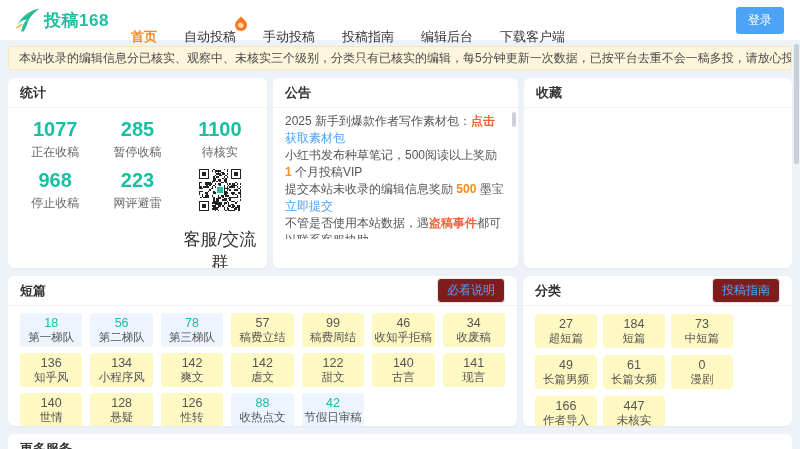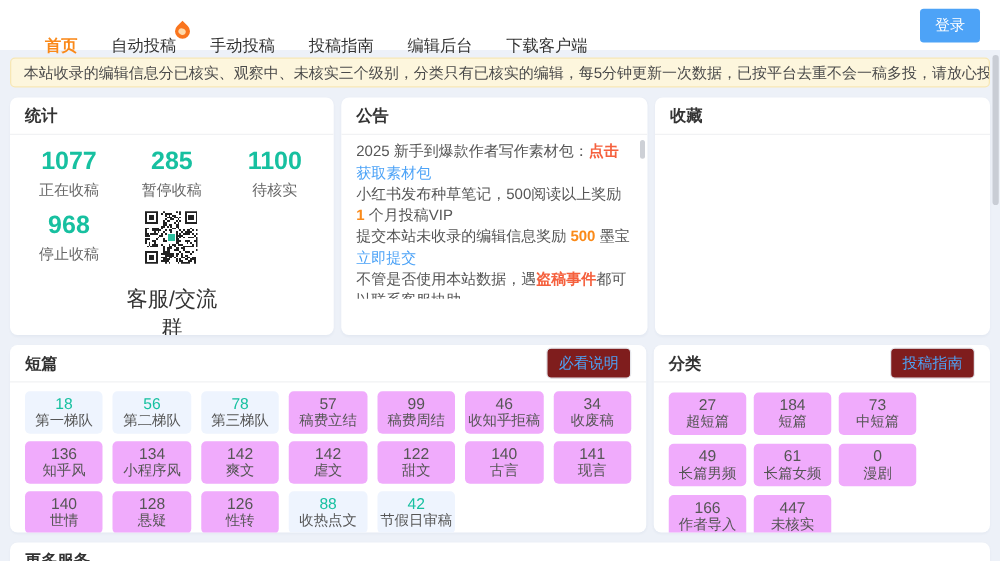--- a/index.html
+++ b/index.html
@@ -44,39 +44,53 @@
   
   .announce-body { padding:5px 12px; font-size:12px; color:#555; line-height:17px; overflow:hidden; height:131px; }
   .a-orange { color:#fa8a19; font-weight:bold; }
   .a-red { color:#f5603d; font-weight:bold; }
   .a-blue { color:#4da3f7; cursor:pointer; }
   .announce-scroll { position:absolute; right:2px; top:34px; width:4px; height:15px; background:#cdd0d6; border-radius:2px; }
 
   
   .tiles-7 { display:grid; grid-template-columns:repeat(7,1fr); gap:6px 8px; padding:7px 12px; }
   .tiles-3 { display:grid; grid-template-columns:repeat(3,62px); gap:7px 6px; padding:8px 12px; }
-  .tile { background:#f0abfc; border-radius:4px; height:34px; display:flex; flex-direction:column;
+  .tile { background:#fef9c3; border-radius:4px; height:34px; display:flex; flex-direction:column;
           align-items:center; justify-content:center; cursor:pointer; }
   .tile-value { font-size:12.5px; color:#555; line-height:14px; }
   .tile-label { font-size:11.5px; color:#555; line-height:13px; margin-top:1px; white-space:nowrap; }
   .tile.hl { background:#eef4fe; }
   .tile.hl .tile-value { color:#17c0a0; }
 
   
   .services { margin:8px 8px 0; height:80px; }
   .services-body { display:flex; gap:9px; padding:8px 14px; }
   .service-tile { width:68px; height:52px; background:#f5f6f8; border-radius:6px; display:flex; align-items:center; justify-content:center; cursor:pointer; flex:0 0 auto; }
 
   
   .page-scrollbar { position:absolute; right:1px; top:44px; width:5px; height:120px; background:#c9cdd5; border-radius:3px; }
 </style>
 </head>
 <body>
 
 <header class="navbar">
+  <div class="brand">
+    <svg width="26" height="26" viewBox="0 0 32 32">
+      <defs>
+          <linearGradient id="lg" x1="0" y1="0" x2="1" y2="1">
+        <stop offset="0" stop-color="#3ed6a7"></stop>
+            <stop offset="1" stop-color="#169a82"></stop>
+      </linearGradient>
+        </defs>
+      <path d="M4 22 C10 10 22 3 31 2 C25 7 21 10 18 16 C13 15 8 17 4 22 Z" fill="url(#lg)"></path>
+      <path d="M9 30 C10 22 14 16 19 13 C17 19 16 24 12 30 Z" fill="#2bbf9e"></path>
+      <path d="M2 27 C5 22 8 21 11 21 C8 24 6 26 2 27 Z" fill="#f7a93d"></path>
+    </svg>
+    <span class="brand-text">投稿168</span>
+  </div>
   <nav class="menu">
     <a class="menu-item active">首页</a>
     <a class="menu-item"><span>自动投稿</span><span class="flame">
           <i></i>
         </span></a>
     <a class="menu-item">手动投稿</a>
     <a class="menu-item">投稿指南</a>
     <a class="menu-item">编辑后台</a>
     <a class="menu-item">下载客户端</a>
   </nav>
@@ -102,20 +116,24 @@
         <div class="stat-value">285</div>
         <div class="stat-label">暂停收稿</div>
       </div>
       <div class="stat">
         <div class="stat-value">1100</div>
         <div class="stat-label">待核实</div>
       </div>
       <div class="stat">
         <div class="stat-value">968</div>
         <div class="stat-label">停止收稿</div>
+      </div>
+      <div class="stat">
+        <div class="stat-value">223</div>
+        <div class="stat-label">网评避雷</div>
       </div>
       <div class="qr-cell">
         <div class="qr-box"><svg viewBox="0 0 29 29" width="42" height="42" fill="#222" shape-rendering="crispEdges">
               <rect x="10" y="0" width="1" height="1"></rect>
               <rect x="17" y="0" width="1" height="1"></rect>
               <rect x="19" y="0" width="1" height="1"></rect>
               <rect x="9" y="1" width="1" height="1"></rect>
               <rect x="11" y="1" width="1" height="1"></rect>
               <rect x="12" y="1" width="1" height="1"></rect>
               <rect x="13" y="1" width="1" height="1"></rect>

